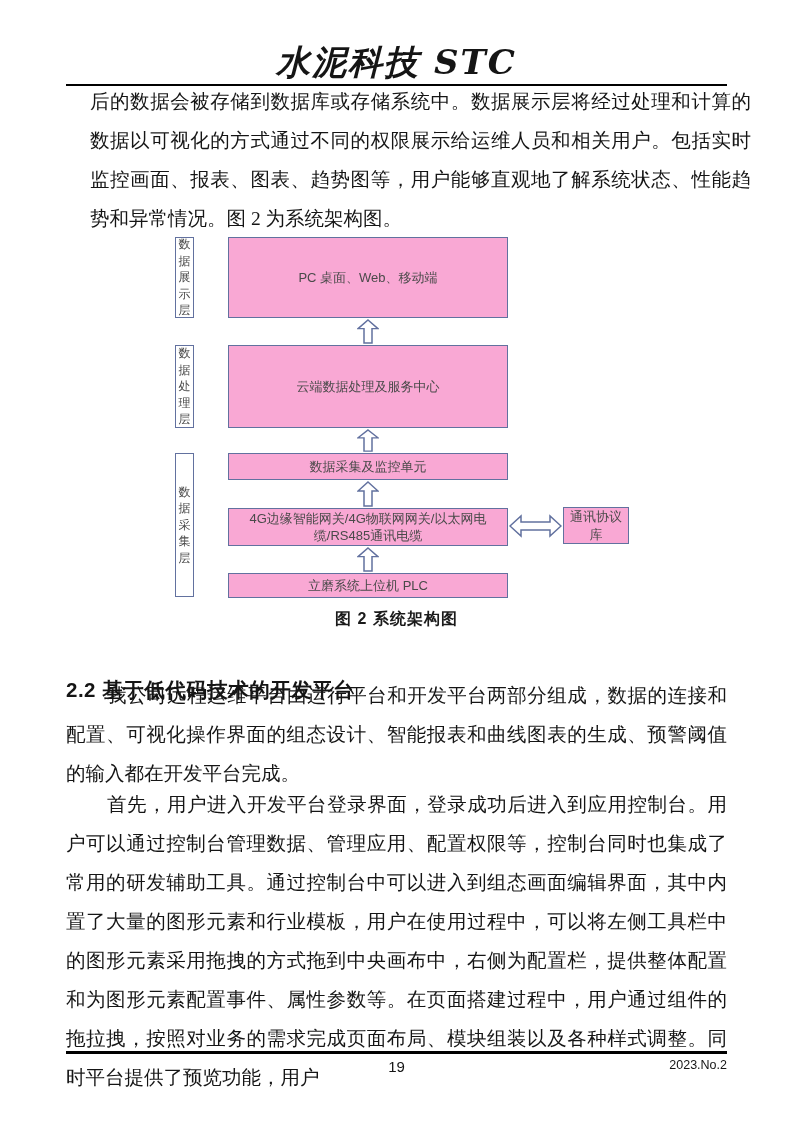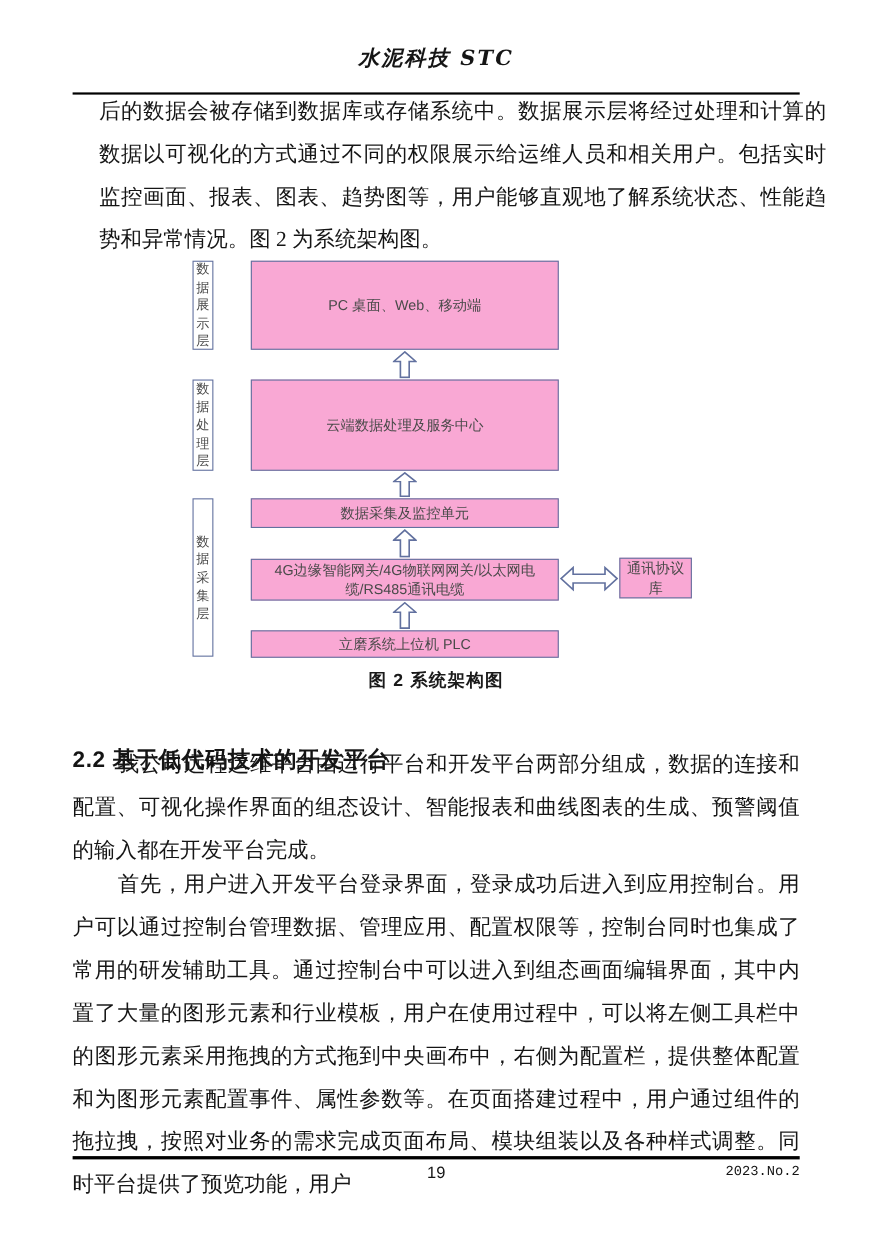--- a/index.html
+++ b/index.html
@@ -5,21 +5,21 @@
   html,body { margin:0; padding:0; background:#888; }
   .page {
     position:relative; width:793px; height:1122px; margin:0 auto;
     background:#ffffff; overflow:hidden;
     font-family:"Liberation Serif","DejaVu Serif",serif;
     color:#151515;
   }
   
   .journal-title {
     position:absolute; top:40px; left:0; width:100%;
-    text-align:center; font-size:19px; font-weight:700; font-style:italic;
+    text-align:center; font-size:34px; font-weight:700; font-style:italic;
     letter-spacing:2px; font-family:"DejaVu Serif","Liberation Serif",serif;
   }
   .header-rule {
     position:absolute; top:84px; left:66px; width:661px; height:0;
     border-top:2.5px solid #000;
   }
   
   .para {
     position:absolute; left:66px; width:661px;
     font-size:19.5px; line-height:39px;
@@ -84,21 +84,21 @@
     border-top:3px solid #000;
   }
   .footer-page {
     position:absolute; top:1058px; left:0; width:100%;
     text-align:center; font-size:15px;
     font-family:"Liberation Sans","DejaVu Sans",sans-serif;
   }
   .footer-issue {
     position:absolute; top:1058px; left:66px; width:661px;
     text-align:right; font-size:12.5px;
-    font-family:Liberation Mono, monospace;
+    font-family:Liberation Sans, sans-serif;
   }
 </style>
 </head>
 <body>
 
 <div class="page">
 
   <div class="journal-title">水泥科技 STC</div>
   <div class="header-rule"></div>
 

